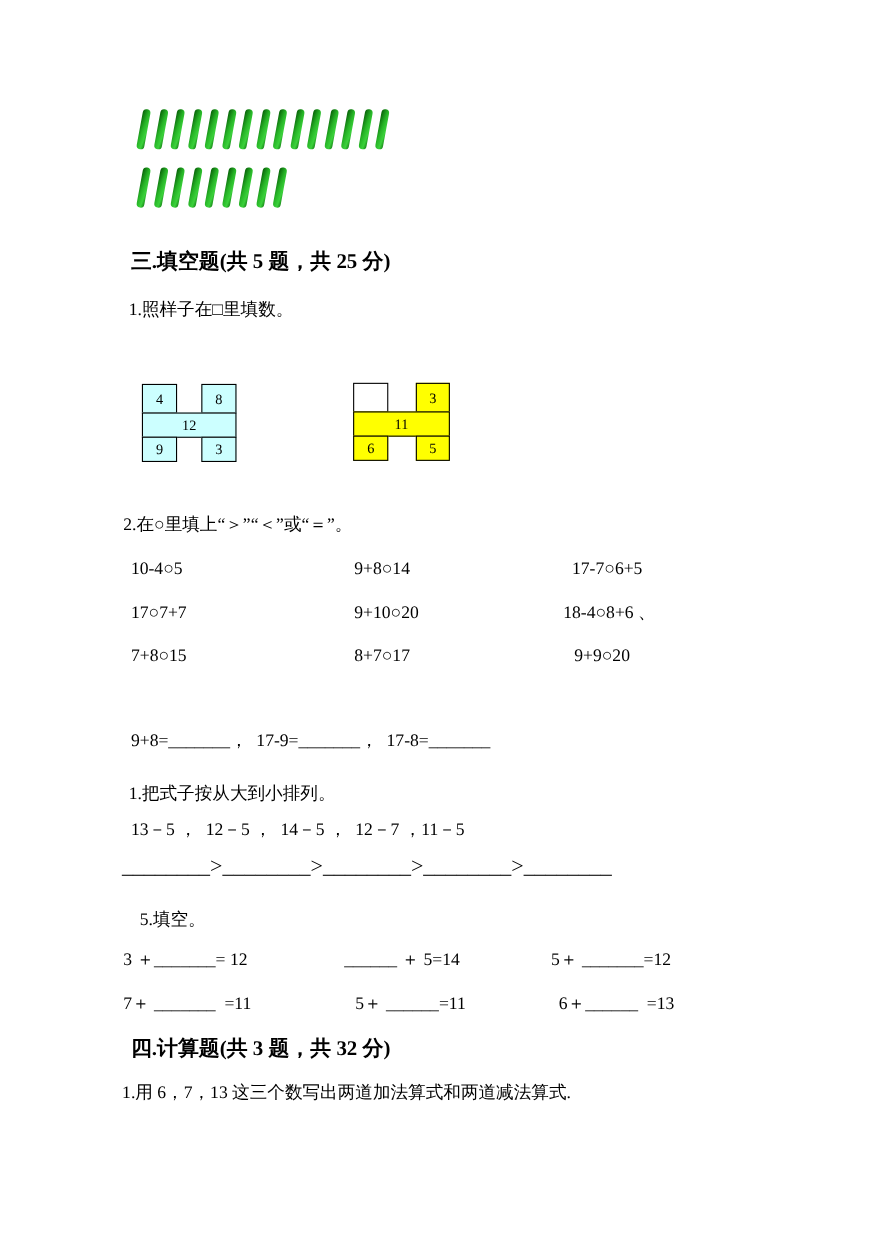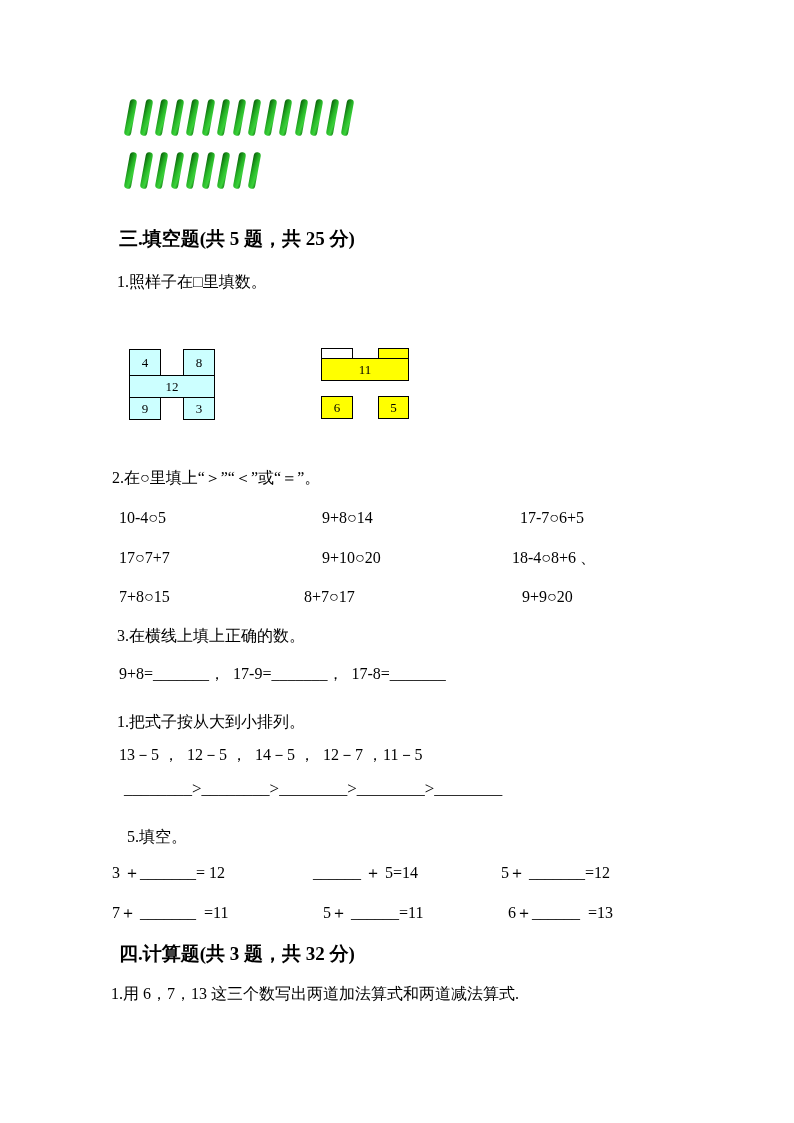--- a/index.html
+++ b/index.html
@@ -60,45 +60,44 @@
     <div class="hbox fill-cyan" style="left:0;top:0;width:32px;height:27px;">4</div>
     <div class="hbox fill-cyan" style="left:54px;top:0;width:32px;height:27px;">8</div>
     <div class="hbox fill-cyan" style="left:0;top:26px;width:86px;height:23px;">12</div>
     <div class="hbox fill-cyan" style="left:0;top:48px;width:32px;height:23px;">9</div>
     <div class="hbox fill-cyan" style="left:54px;top:48px;width:32px;height:23px;">3</div>
   </div>
 
   <div class="hdiagram" style="left:321px;top:348px;width:88px;height:71px;">
     <div class="hbox fill-white" style="left:0;top:0;width:32px;height:27px;"></div>
     <div class="hbox fill-yellow" style="left:57px;top:0;width:31px;height:27px;">3</div>
-    <div class="hbox fill-yellow" style="left:0;top:10px;width:88px;height:23px;">11</div>
+    <div class="hbox fill-yellow" style="left:0;top:26px;width:88px;height:23px;">11</div>
     <div class="hbox fill-yellow" style="left:0;top:48px;width:32px;height:23px;">6</div>
     <div class="hbox fill-yellow" style="left:57px;top:48px;width:31px;height:23px;">5</div>
   </div>
 
   <div class="txt" style="left:112px;top:467px;">2.在○里填上“＞”“＜”或“＝”。</div>
 
   <span class="cell" style="left:119px;top:508px;">10-4○5</span>
   <span class="cell" style="left:322px;top:508px;">9+8○14</span>
   <span class="cell" style="left:520px;top:508px;">17-7○6+5</span>
 
   <span class="cell" style="left:119px;top:548px;">17○7+7</span>
   <span class="cell" style="left:322px;top:548px;">9+10○20</span>
   <span class="cell" style="left:512px;top:548px;">18-4○8+6 、</span>
 
   <span class="cell" style="left:119px;top:587px;">7+8○15</span>
-  <span class="cell" style="left:304px;top:587px;">8+7○17</span>
+  <span class="cell" style="left:322px;top:587px;">8+7○17</span>
   <span class="cell" style="left:522px;top:587px;">9+9○20</span>
 
-  <div class="txt" style="left:117px;top:625px;">3.在横线上填上正确的数。</div>
   <div class="txt" style="left:119px;top:663px;">9+8=_______，  17-9=_______，  17-8=_______</div>
 
   <div class="txt" style="left:117px;top:711px;">1.把式子按从大到小排列。</div>
   <div class="txt" style="left:119px;top:744px;">13－5 ，  12－5 ，  14－5 ，  12－7 ，11－5</div>
-  <div class="txt" style="left:124px;top:778px;font-size:17px;">________&gt;________&gt;________&gt;________&gt;________</div>
+  <div class="txt" style="left:111px;top:778px;font-size:20px;">________&gt;________&gt;________&gt;________&gt;________</div>
 
   <div class="txt" style="left:111px;top:826px;margin-left:16px;">5.填空。</div>
 
   <span class="cell" style="left:112px;top:863px;text-align:right;">3 ＋_______= 12</span>
   <span class="cell" style="left:313px;top:863px;">______ ＋ 5=14</span>
   <span class="cell" style="left:501px;top:863px;">5＋ _______=12</span>
 
   <span class="cell" style="left:112px;top:903px;">7＋ _______  =11</span>
   <span class="cell" style="left:323px;top:903px;">5＋ ______=11</span>
   <span class="cell" style="left:508px;top:903px;">6＋______  =13</span>

